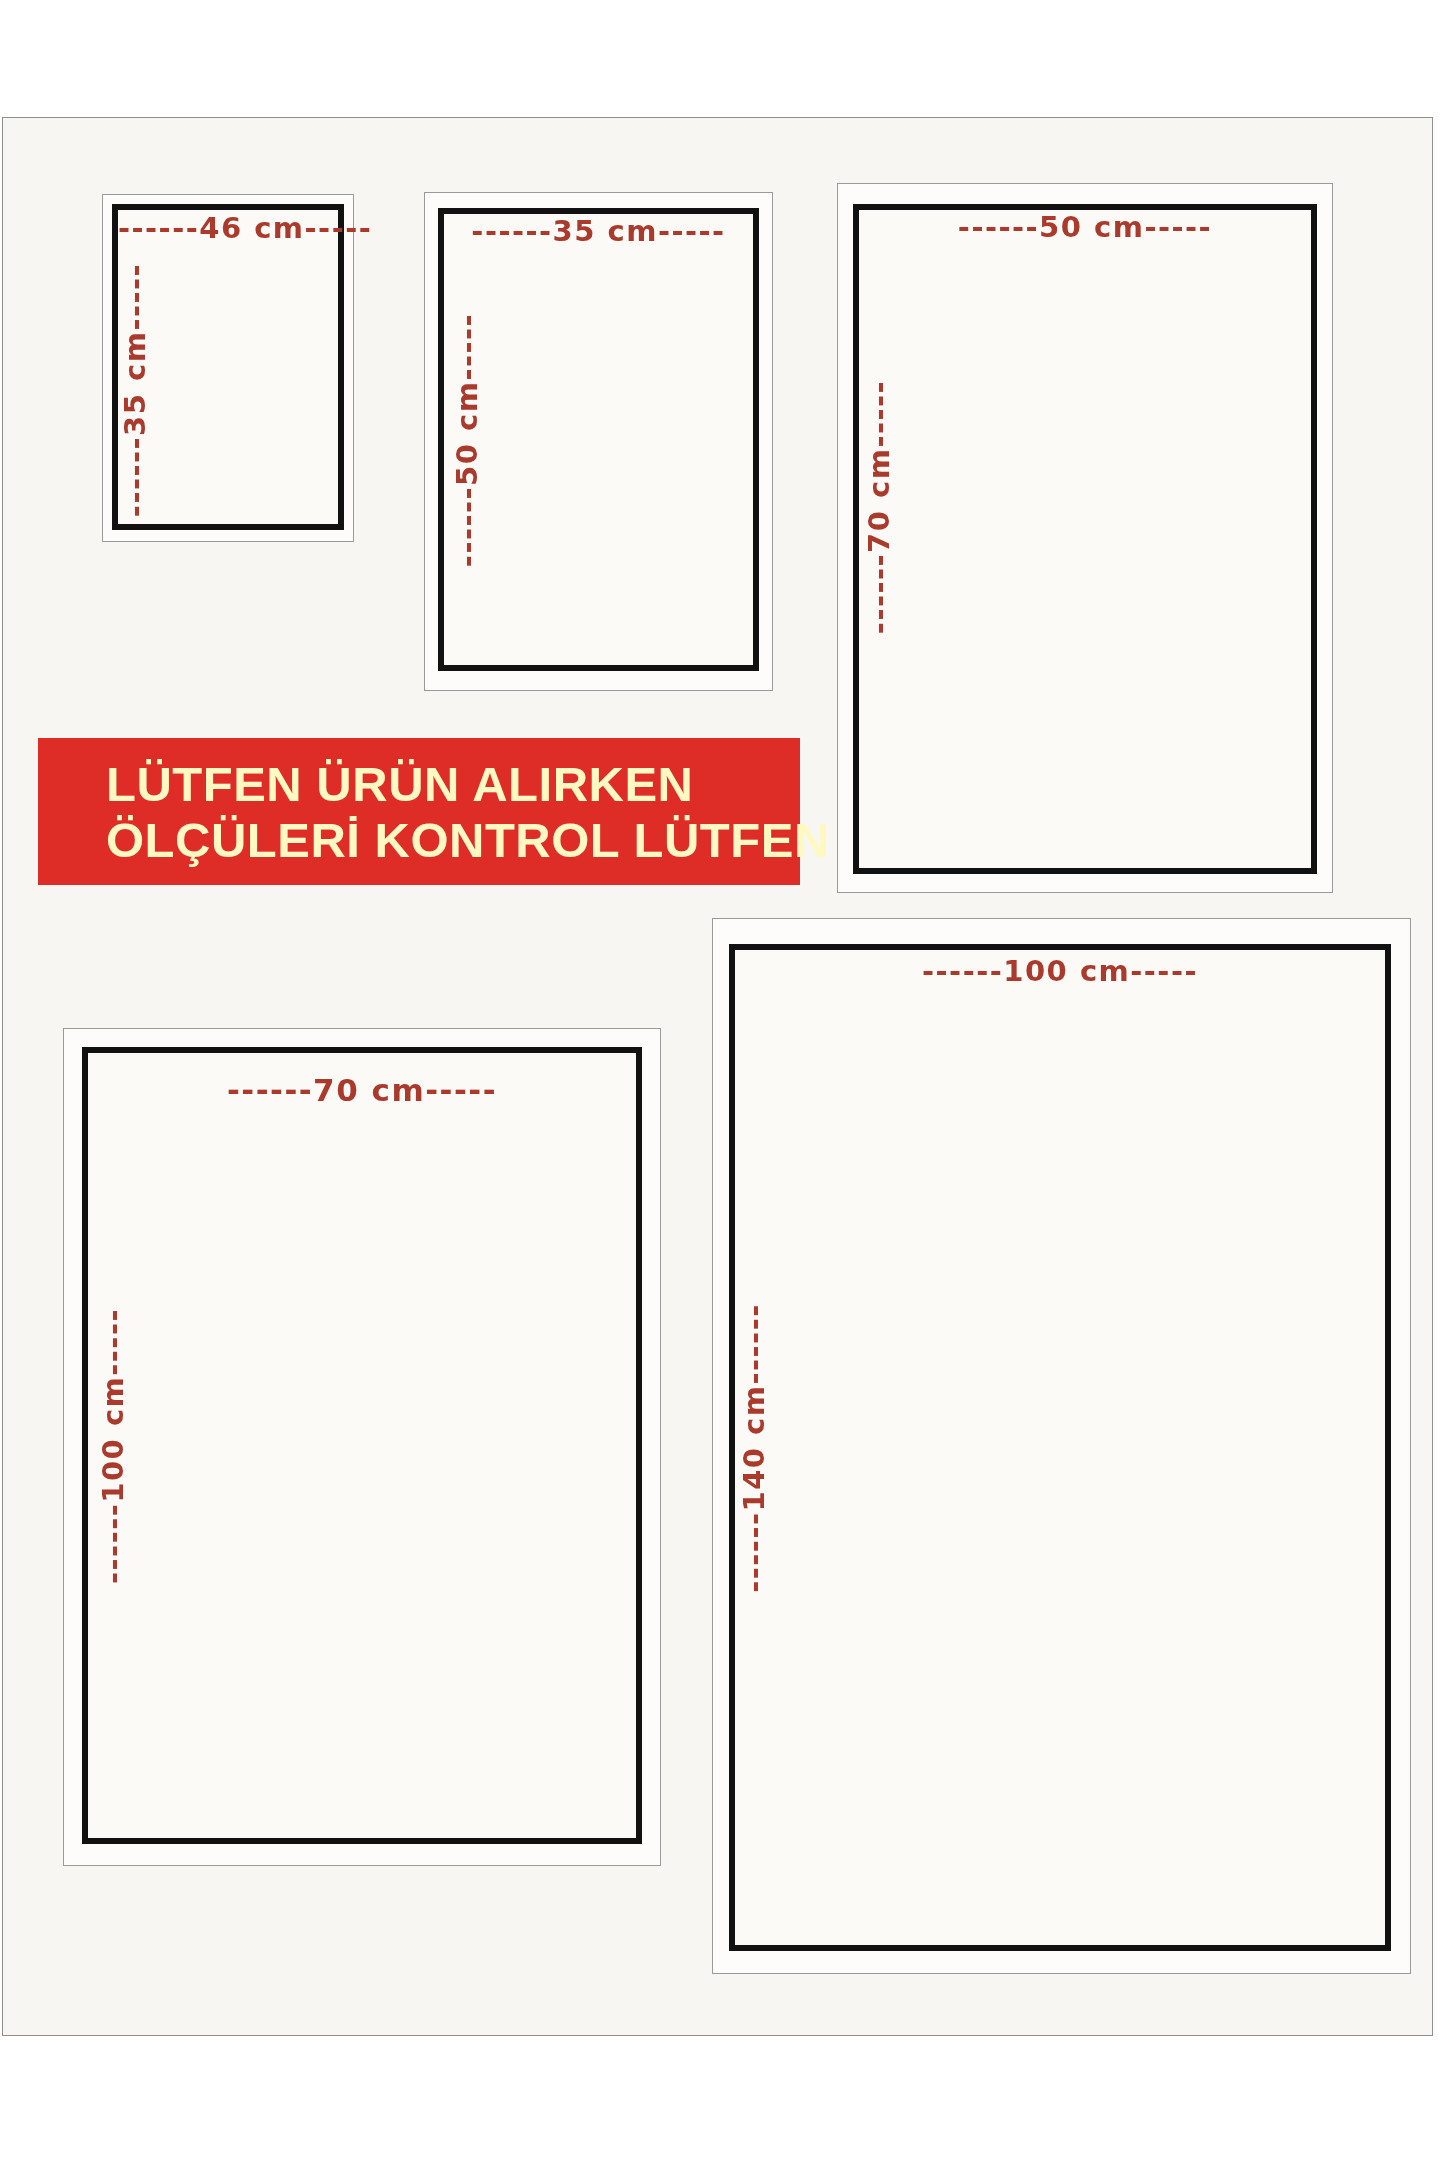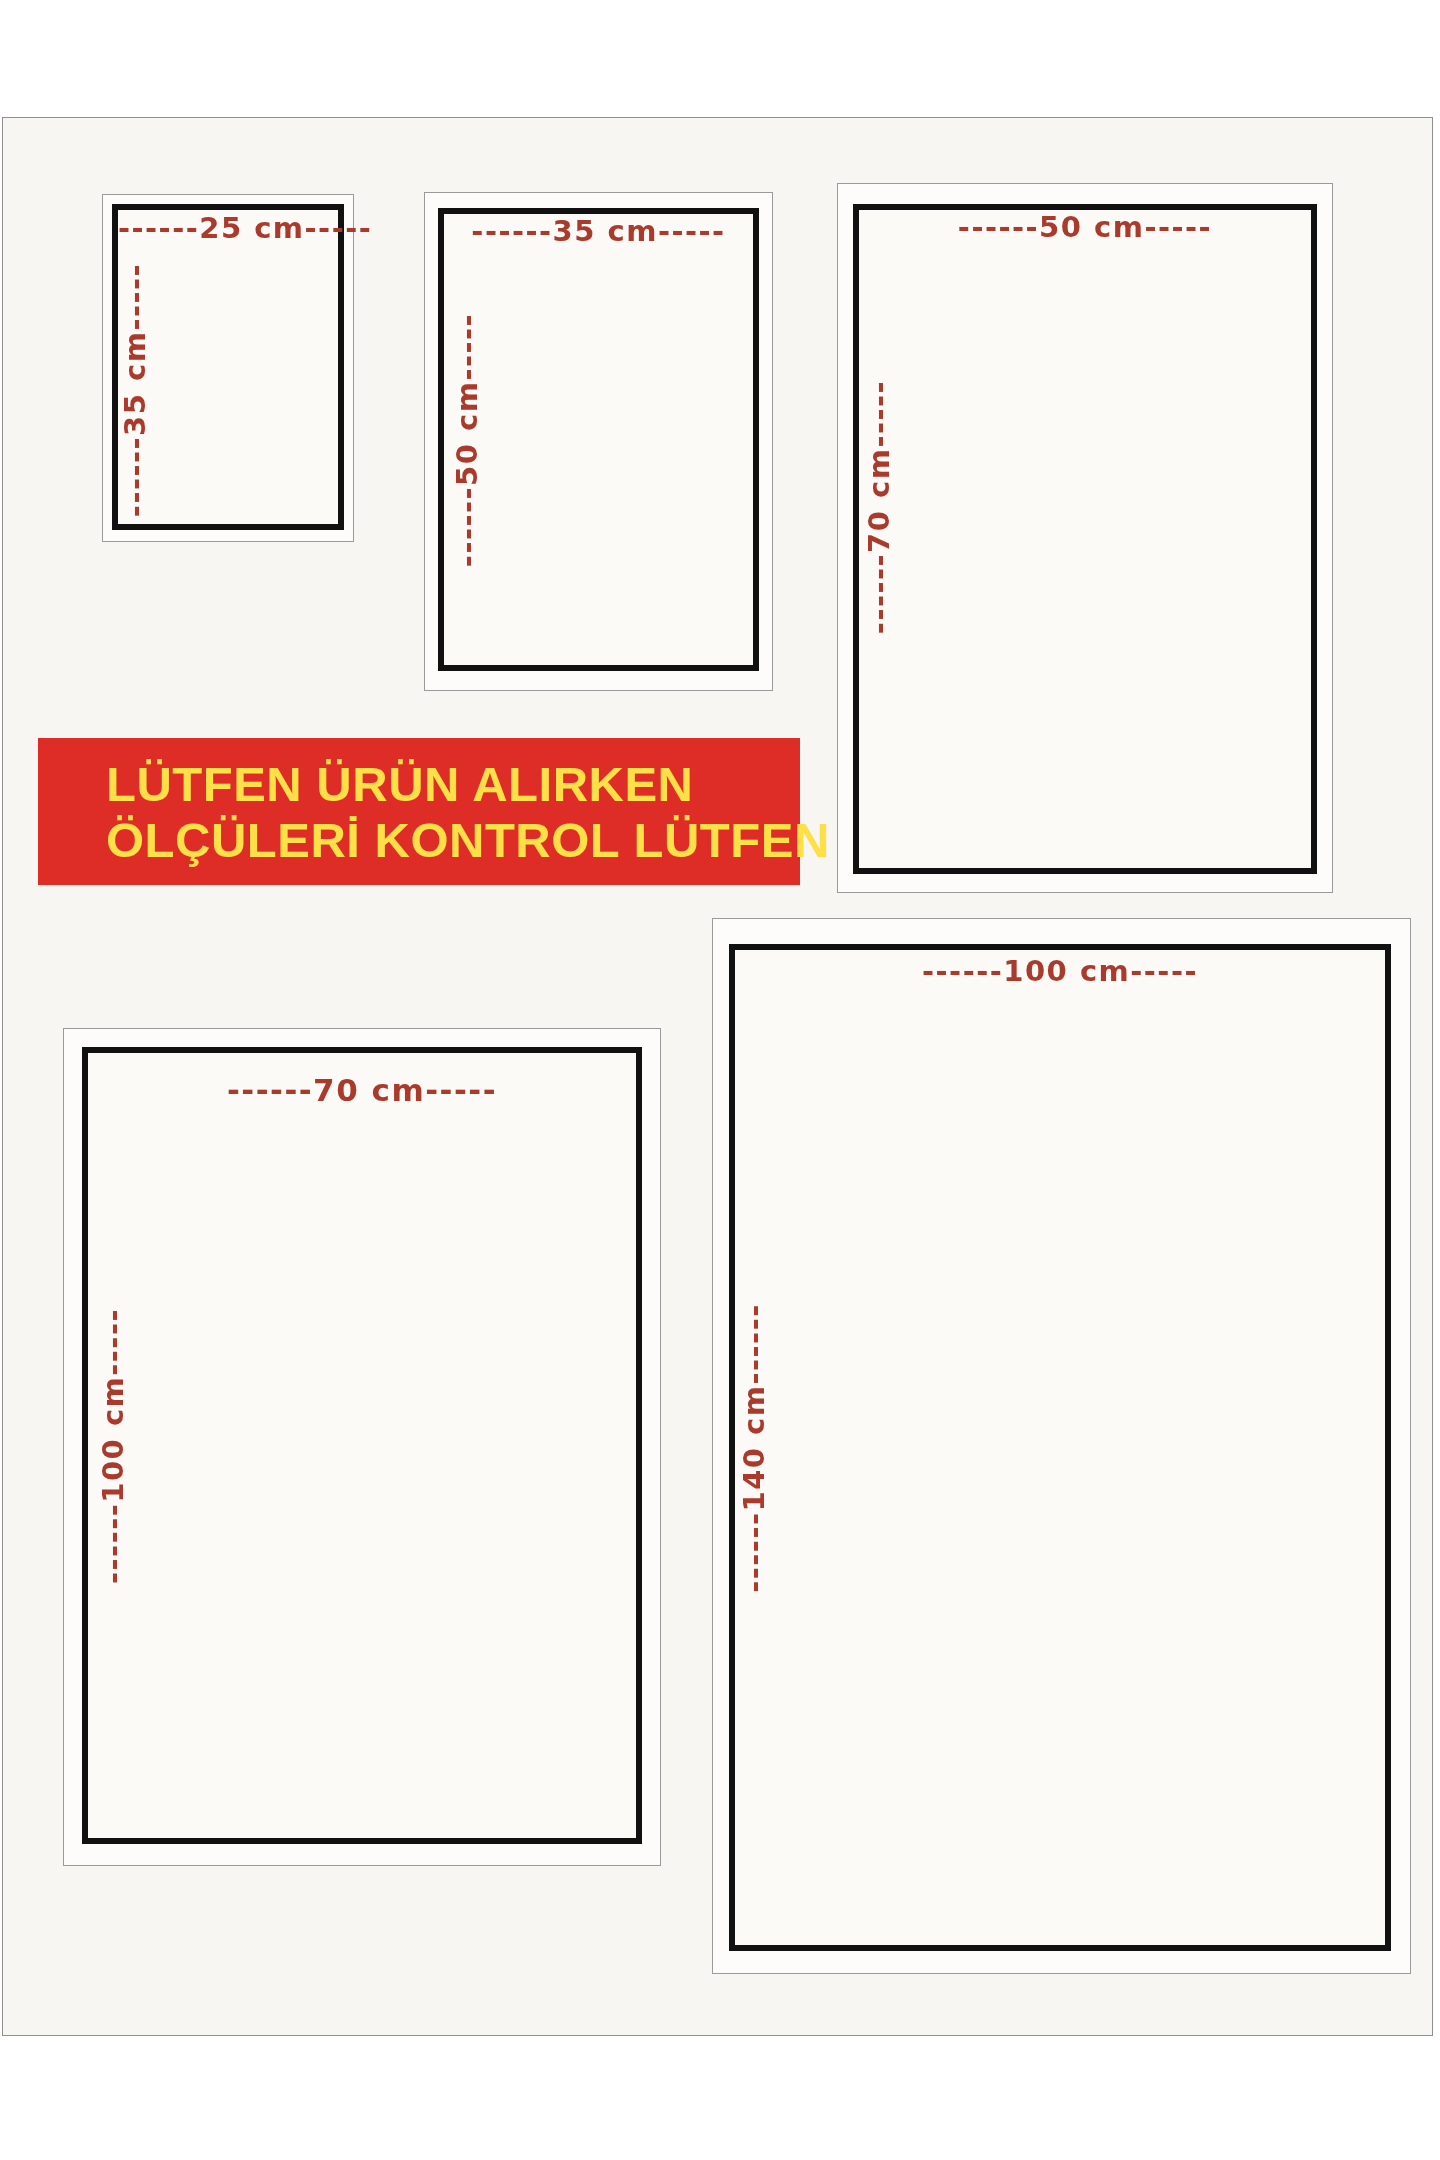--- a/index.html
+++ b/index.html
@@ -72,41 +72,41 @@
   
   .box-e{left:712px;top:918px;width:699px;height:1056px;}
   .box-e .inner{left:16px;top:25px;right:19px;bottom:22px;}
   .box-e .w-label{top:4px;}
   .box-e .h-label{left:2px;top:50%;}
   
   .banner{
     position:absolute;
     left:38px;top:738px;width:762px;height:147px;
     background:#de2d26;
-    color:#fde047;
+    color:#fef9c3;
     font-family:"Liberation Sans","DejaVu Sans",sans-serif;
     font-weight:bold;
     font-size:49px;
     line-height:56px;
     letter-spacing:0.5px;
     padding:18px 0 0 68px;
     box-sizing:border-box;
     white-space:nowrap;
   }
 </style>
 </head>
 <body>
 
 <div class="stage">
 
   <div class="page-frame"></div>
 
   <div class="size-box box-a">
     <div class="inner">
-      <div class="dim-label w-label">------25 cm-----</div>
+      <div class="dim-label w-label">------46 cm-----</div>
       <div class="dim-label h-label">------35 cm-----</div>
     </div>
   </div>
 
   <div class="size-box box-b">
     <div class="inner">
       <div class="dim-label w-label">------35 cm-----</div>
       <div class="dim-label h-label">------50 cm-----</div>
     </div>
   </div>

